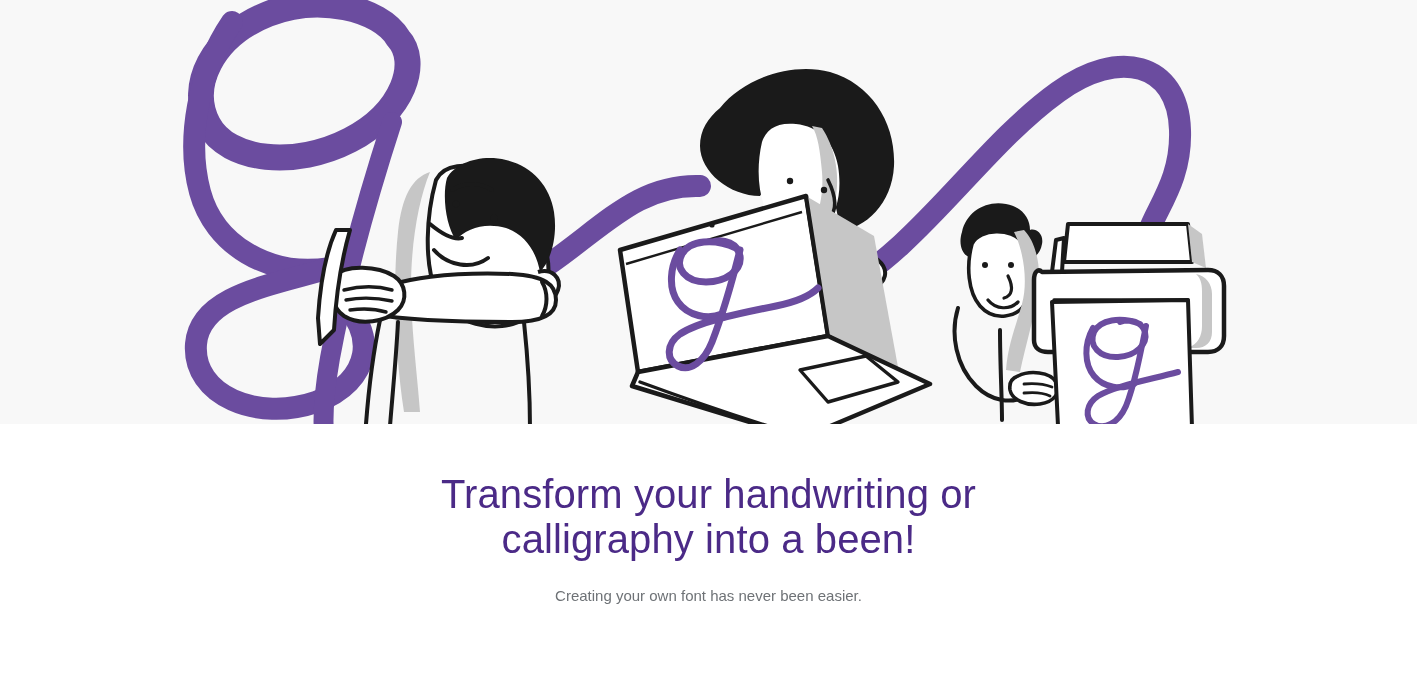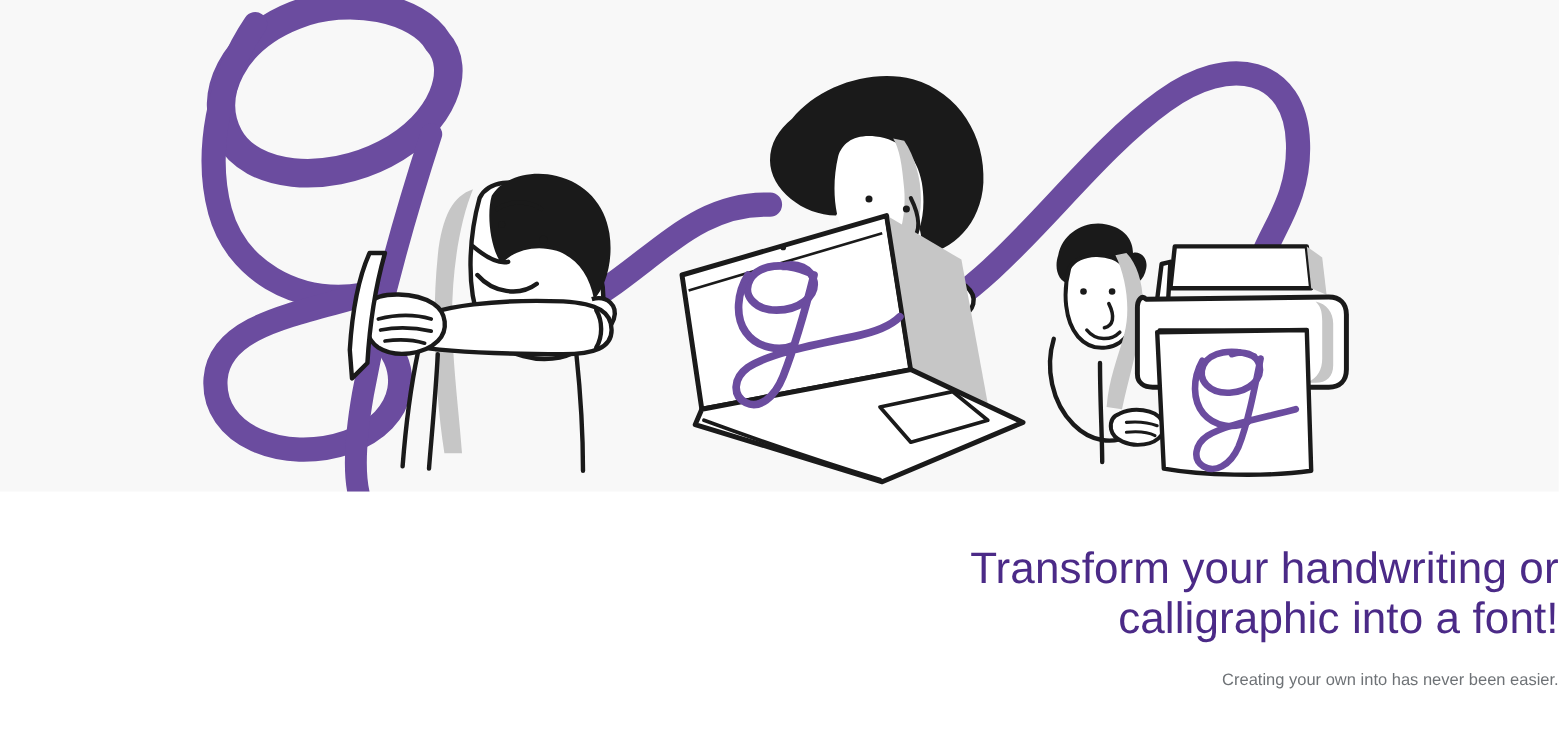--- a/index.html
+++ b/index.html
@@ -37,25 +37,25 @@
     top: 0;
     width: 1417px;
     height: 447px;
     display: block;
   }
 
   
   .hero-copy {
     position: absolute;
     left: 0;
-    top: 447px;
+    top: 424px;
     width: 1417px;
     height: 228px;
     background: #ffffff;
-    text-align: right;
+    text-align: center;
   }
   .headline {
     margin: 0;
     padding-top: 48px;
     font-size: 40px;
     font-weight: 300;
     line-height: 1.12;
     letter-spacing: 0.1px;
     color: #4b2a87;
   }
@@ -352,22 +352,22 @@
         </g>
 
       </g>
     </svg>
   </div>
 
   <div class="hero-copy">
 
     <h1 class="headline">
       <span class="hl-line">Transform your handwriting or</span>
-      <span class="hl-line">calligraphic into a font!</span>
+      <span class="hl-line">calligraphy into a been!</span>
     </h1>
 
     <p class="subcopy">
-      <span class="sub-line">Creating your own into has never been easier.</span>
+      <span class="sub-line">Creating your own font has never been easier.</span>
     </p>
 
   </div>
 
 </div>
 
 </body></html>

